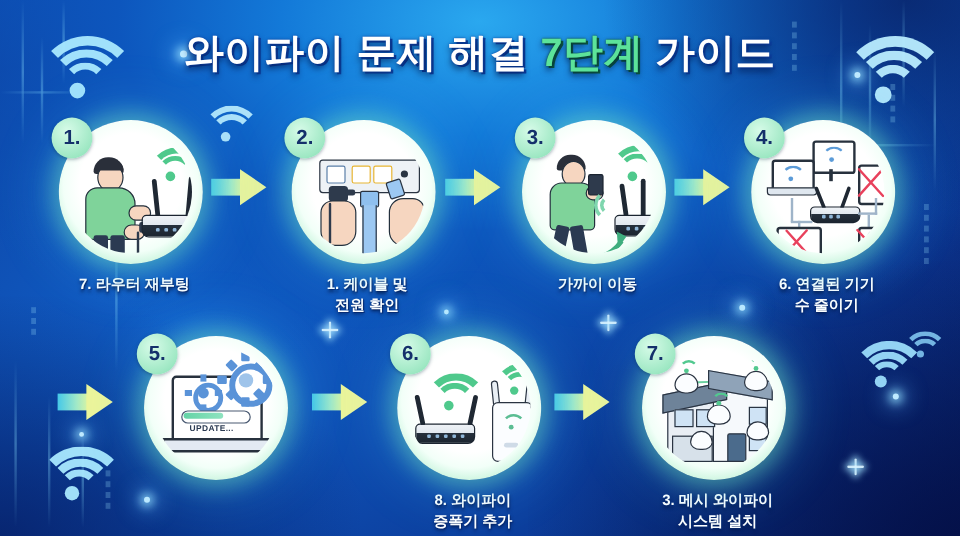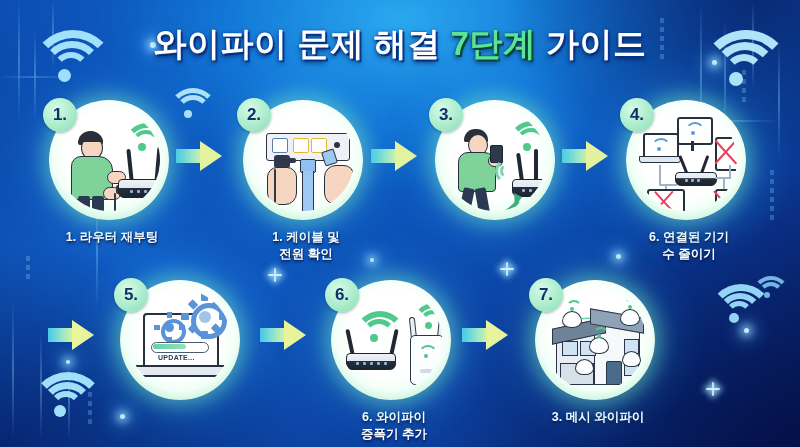--- a/index.html
+++ b/index.html
@@ -259,21 +259,21 @@
         <div class="ant" style="left:70px;top:40px;width:4px;height:32px;transform:rotate(-6deg)"></div>
         <div class="ant" style="left:98px;top:38px;width:4px;height:34px;transform:rotate(5deg)"></div>
         <div class="router-body" style="left:60px;top:70px;width:48px;height:17px"></div>
         <div class="led" style="left:72px;top:81px"></div>
         <div class="led" style="left:79px;top:81px"></div>
         <div class="led" style="left:86px;top:81px"></div>
         <div class="led" style="left:93px;top:81px"></div>
       </div>
     </div>
     <div class="caption">
-      <div>1. 라우터 재부팅</div>
+      <div>7. 라우터 재부팅</div>
       <div></div>
     </div>
   </div>
 
   <div class="step" style="left:243px;top:100px">
     <div class="bubble">
       <div class="badge">2.</div>
       <div class="art">
 
         <div style="position:absolute;left:14px;top:24px;width:82px;height:26px;background:#eef2f6;border:1.8px solid #2a3442;border-radius:3px"></div>
@@ -333,20 +333,21 @@
           <div class="arc" style="left:5px;top:5px;width:10px;height:10px;border-width:3px"></div>
         </div>
 
         <svg width="40" height="30" style="position:absolute;left:44px;top:80px">
           <path d="M4 26 Q20 26 30 12" stroke="#3fae7e" stroke-width="4" fill="none"></path>
           <path d="M26 4 L34 8 L27 18 Z" fill="#3fae7e"></path>
         </svg>
       </div>
     </div>
     <div class="caption">
+      <div>가까이 이동</div>
     </div>
   </div>
 
   <div class="step" style="left:626px;top:100px">
     <div class="bubble">
       <div class="badge">4.</div>
       <div class="art">
 
         <div class="screen" style="left:42px;top:8px;width:32px;height:24px"></div>
         <div class="wifi" style="left:50px;top:13px;width:16px;height:13px;color:#5b9bd8">
@@ -458,21 +459,21 @@
         <div class="ant" style="left:98px;top:26px;width:4px;height:24px;background:#e9eff5;border:1.5px solid #2a3442;transform:rotate(6deg)"></div>
         <div class="ext-body" style="left:70px;top:46px;width:32px;height:48px"></div>
         <div class="wifi" style="left:78px;top:56px;width:16px;height:13px;color:#5bbd93">
           <div class="arc" style="left:0;top:0;width:16px;height:16px;border-width:2.5px"></div>
           <div class="dot" style="left:6px;top:9px;width:4px;height:4px"></div>
         </div>
         <div style="position:absolute;left:80px;top:80px;width:12px;height:4px;background:#cfdbe7;border-radius:2px"></div>
       </div>
     </div>
     <div class="caption">
-      <div>6. 와이파이</div>
+      <div>8. 와이파이</div>
       <div>증폭기 추가</div>
     </div>
   </div>
 
   <div class="step" style="left:535px;top:280px">
     <div class="bubble">
       <div class="badge">7.</div>
       <div class="art">
 
         <svg width="102" height="102" style="position:absolute;left:0;top:0">
@@ -506,16 +507,17 @@
           <div class="dot" style="left:4px;top:7px;width:4px;height:4px"></div>
         </div>
         <div class="wifi" style="left:49px;top:38px;width:12px;height:10px;color:#52c98f">
           <div class="arc" style="left:0;top:0;width:12px;height:12px;border-width:2px"></div>
           <div class="dot" style="left:4px;top:7px;width:4px;height:4px"></div>
         </div>
       </div>
     </div>
     <div class="caption">
       <div>3. 메시 와이파이</div>
+      <div>시스템 설치</div>
     </div>
   </div>
 
 </div>
 
 </body></html>

